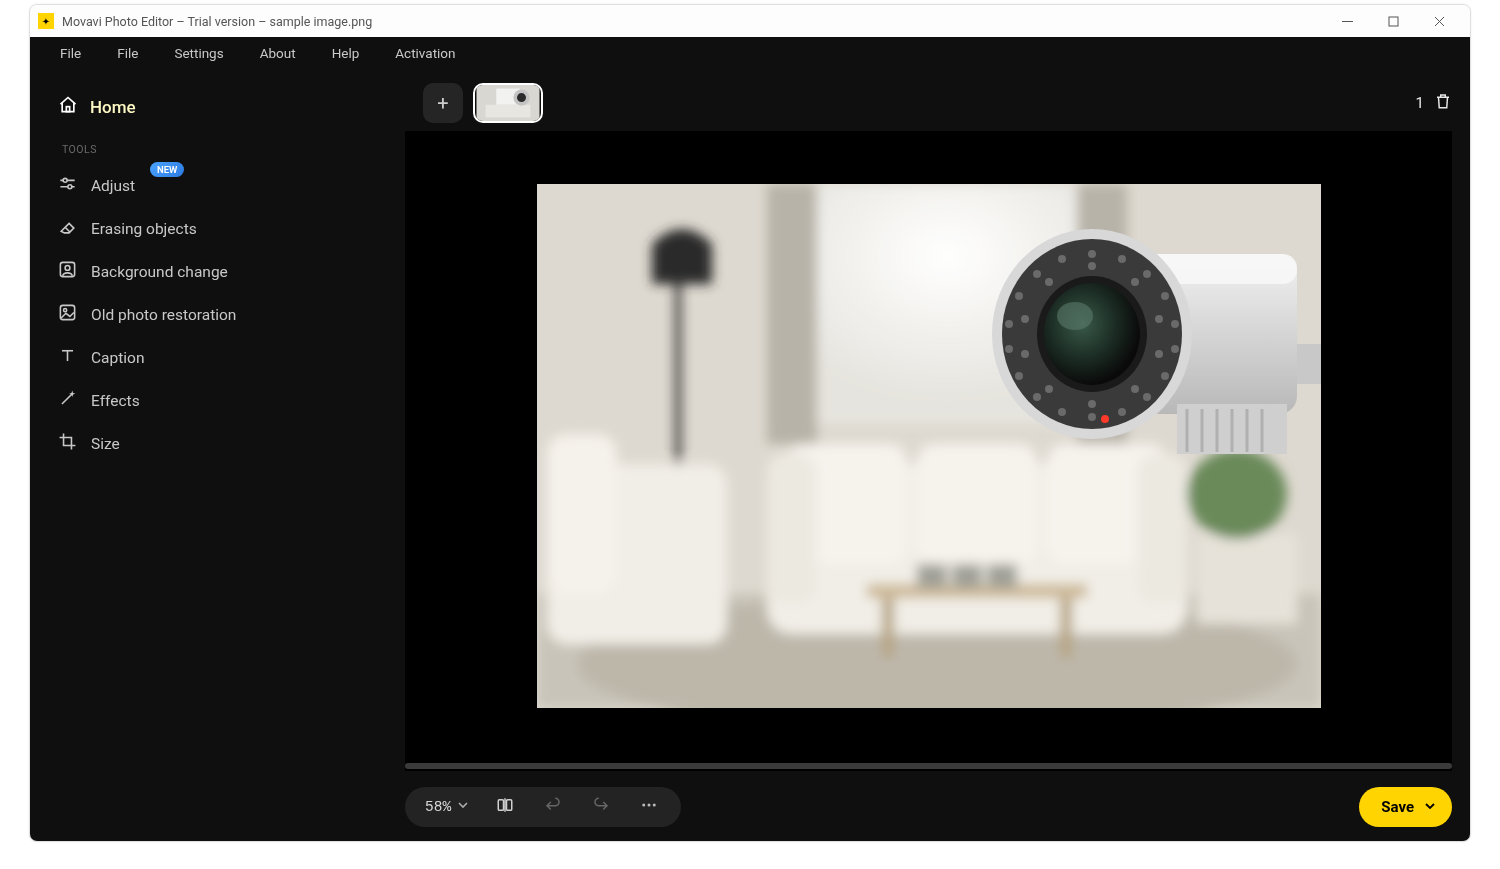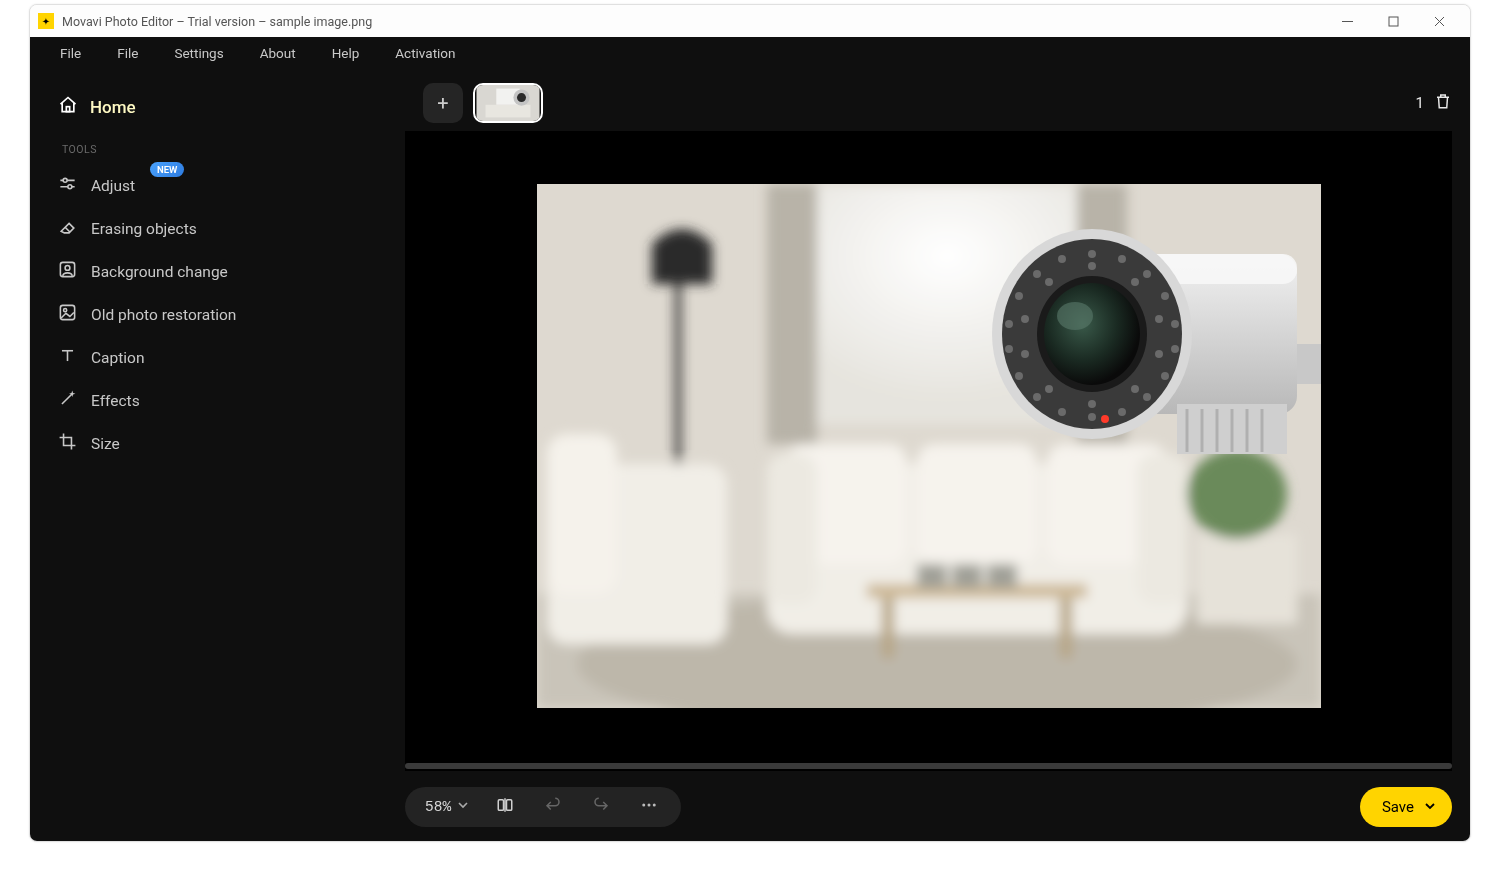--- a/index.html
+++ b/index.html
@@ -192,21 +192,21 @@
   display: flex; align-items: center; justify-content: center;
   cursor: pointer;
   color: #aaa;
 }
 .tool-btn svg { width: 18px; height: 18px; }
 .tool-btn.dim { color: #555; }
 .toolbar .spacer { flex: 1; }
 .save-btn {
   background: #ffd400;
   color: #000;
-  font-size: 15px; font-weight: 400;
+  font-size: 15px; font-weight: 700;
   height: 40px;
   border-radius: 20px;
   padding: 0 16px 0 22px;
   display: flex; align-items: center; gap: 10px;
   cursor: pointer;
 }
 .save-btn svg { width: 12px; height: 12px; }
 </style>
 </head>
 <body>

